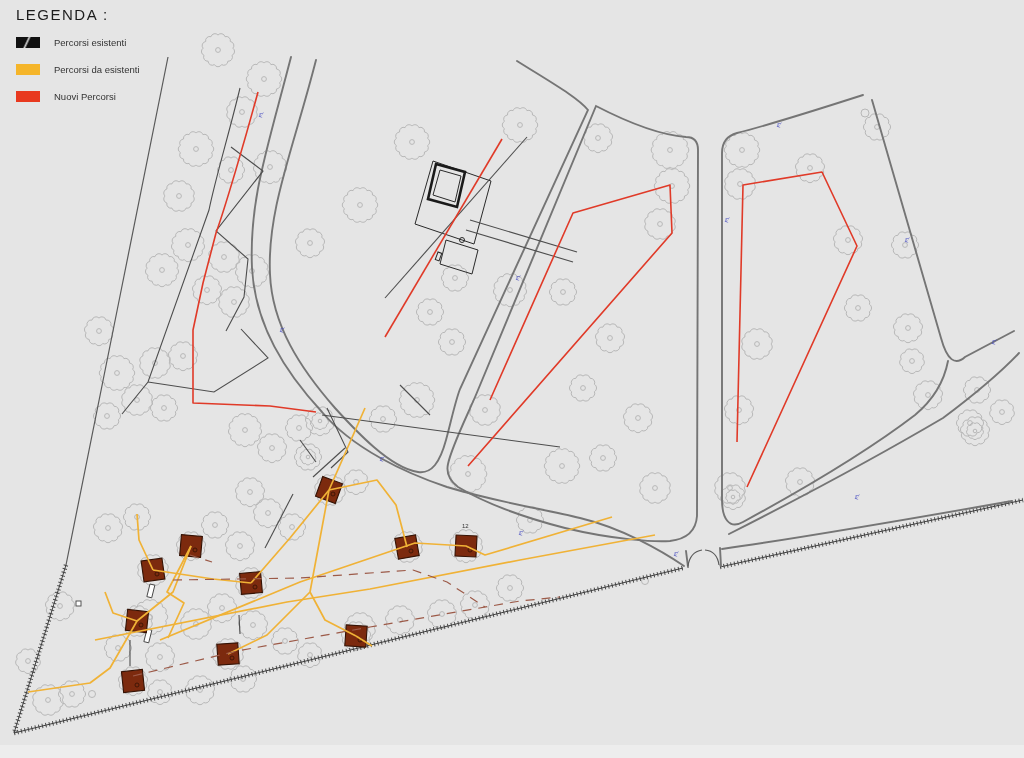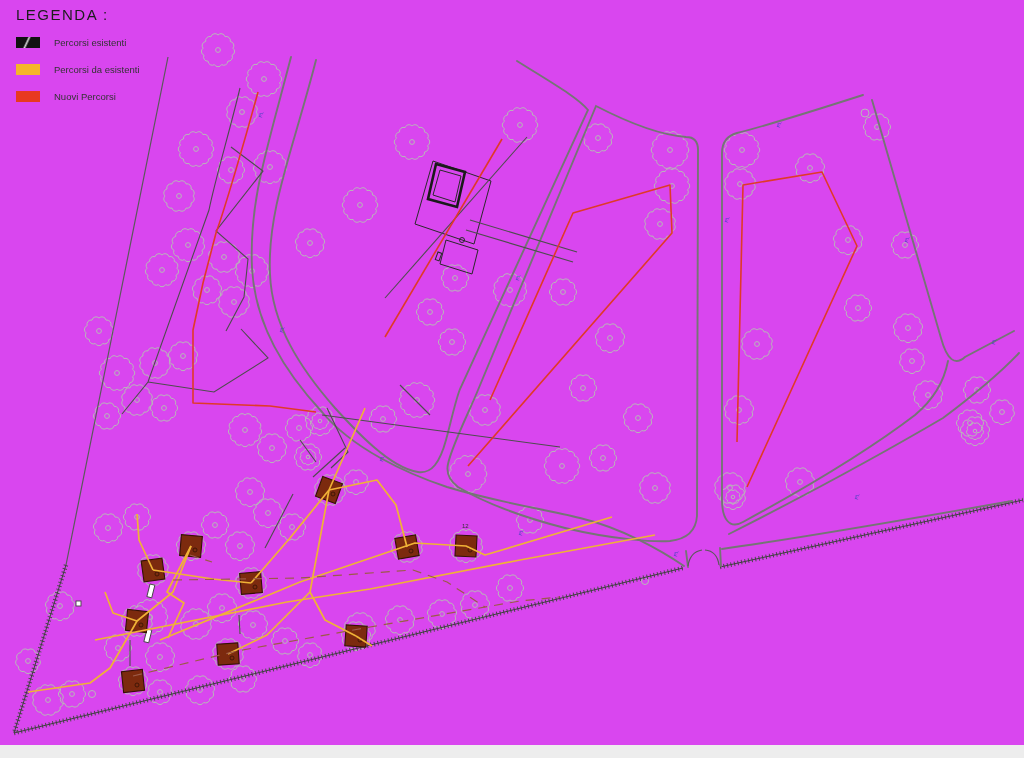--- a/index.html
+++ b/index.html
@@ -1,16 +1,16 @@
 <!DOCTYPE html>
 <html><head>
 <meta charset="utf-8">
 <style>
   html,body{margin:0;padding:0;background:#fff;}
-  #stage{position:relative;width:1024px;height:758px;background:#d946ef;overflow:hidden;
+  #stage{position:relative;width:1024px;height:758px;background:#e5e5e5;overflow:hidden;
          font-family:"Liberation Sans", sans-serif;}
   #plan-svg{position:absolute;left:0;top:0;}
   #legend{position:absolute;left:16px;top:6px;z-index:5;}
   #legend .title{font-size:15px;letter-spacing:1.5px;color:#1c1c1c;margin:0 0 14px 0;font-weight:500;}
   .leg-row{display:flex;align-items:flex-end;margin-bottom:16px;}
   .sw{width:24px;height:11px;margin-right:14px;flex:0 0 auto;}
   .sw-black{background:linear-gradient(115deg,#111 40%,#cfcfcf 46%,#111 53%);}
   .sw-yellow{background:#f5b52a;}
   .sw-red{background:#e8391f;}
   .leg-row .lbl{font-size:9.5px;color:#333;}

